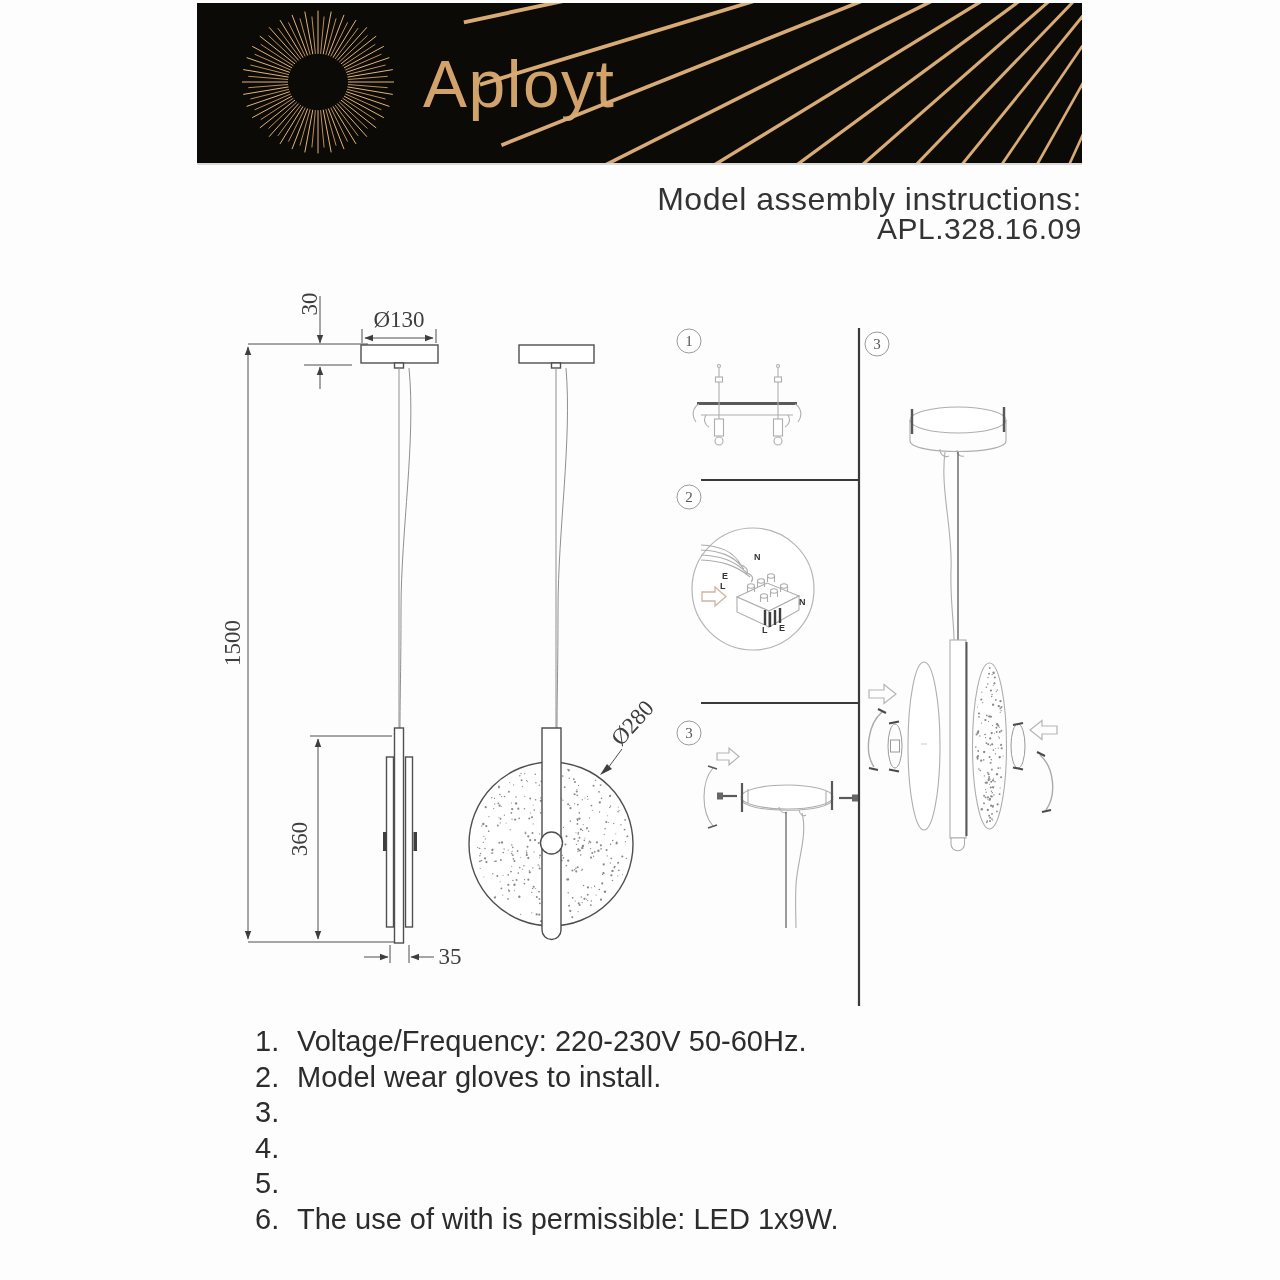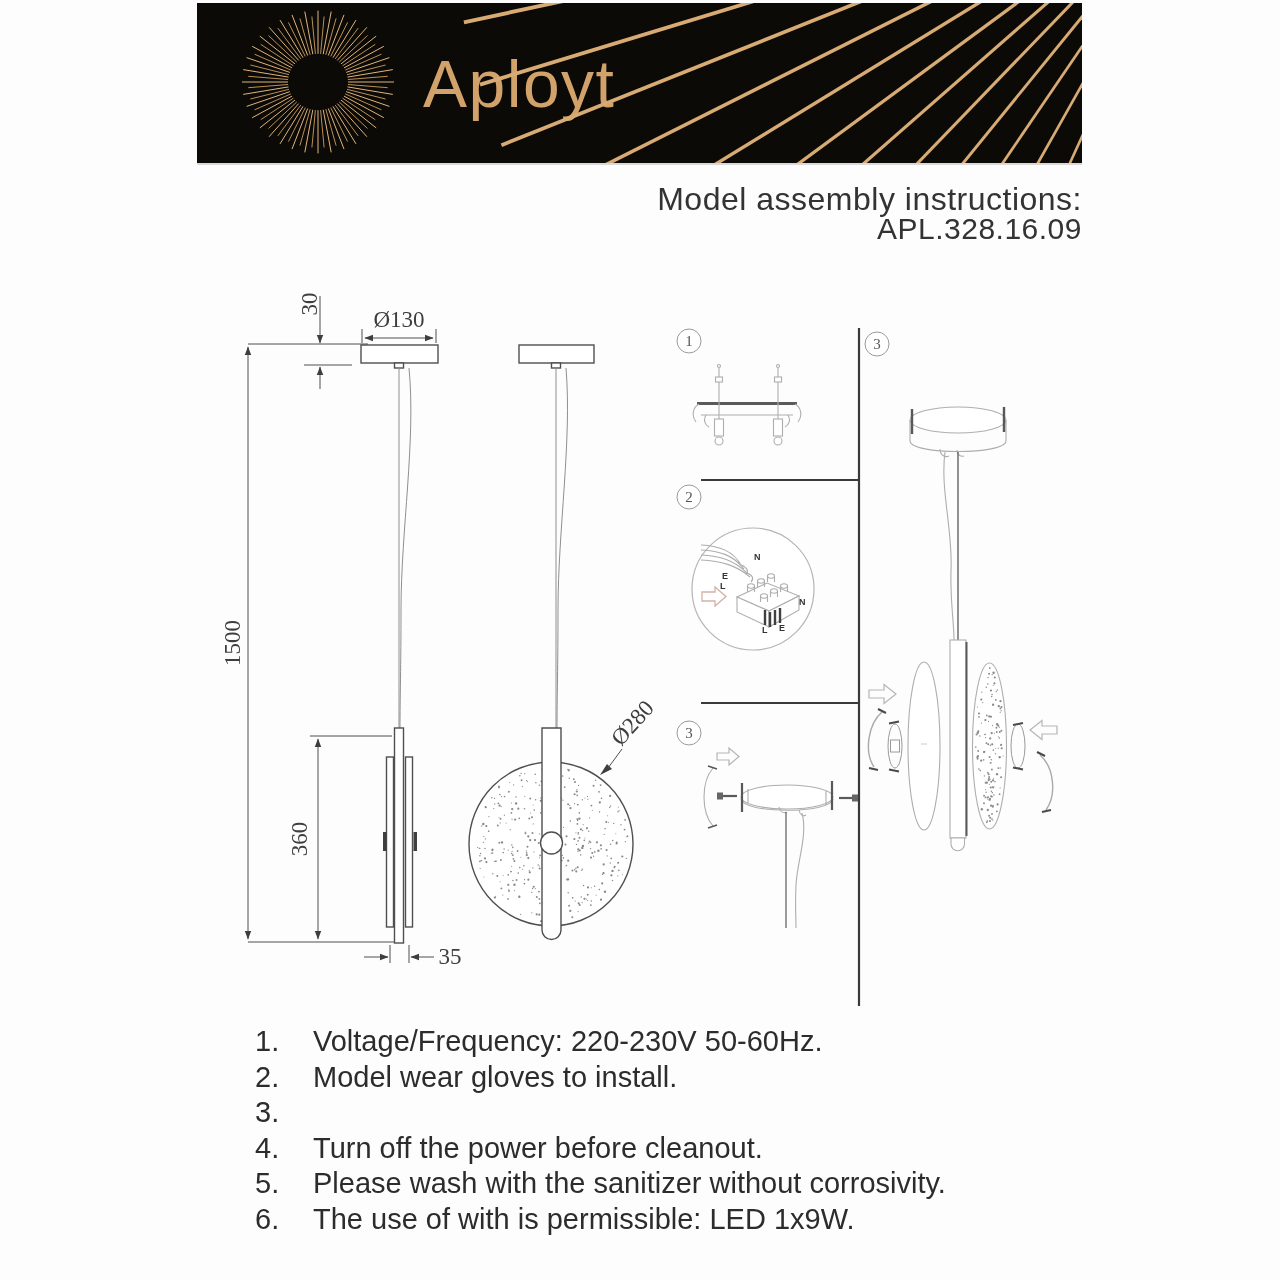--- a/index.html
+++ b/index.html
@@ -18,21 +18,21 @@
   .md{stroke:#8f8f8f;fill:none;stroke-width:1px;}
   .dim{stroke:#4f4f4f;fill:none;stroke-width:1px;}
   .sep{stroke:#3a3a3a;stroke-width:2.2px;}
   .dark2{stroke:#585858;stroke-width:2.2px;fill:none;}
   text.dimt{font:23px "Liberation Serif",serif;fill:#3e3e3e;stroke:none;}
   text.stept{font:15px "Liberation Serif",serif;fill:#555555;stroke:none;}
   text.wlab{font:bold 9px "Liberation Sans",sans-serif;fill:#333333;stroke:none;}
   .instructions{position:absolute;left:197px;top:1024px;width:885px;color:#2c2c2c;}
   .instr-row{display:flex;padding-left:58px;line-height:35.6px;font-size:29px;}
   .instr-num{width:34px;flex:0 0 34px;}
-  .instr-txt{margin-left:24px;white-space:nowrap;}
+  .instr-txt{margin-left:8px;white-space:nowrap;}
 </style>
 </head>
 <body>
 
 <div class="page">
 
   <div class="banner">
     <svg width="885" height="160" viewBox="0 0 885 160">
       <rect x="0" y="0" width="885" height="160" fill="#0c0a07"></rect>
       <g>
@@ -838,25 +838,23 @@
       </div>
       <div class="instr-row">
         <div class="instr-num">2.</div>
         <div class="instr-txt">Model wear gloves to install.</div>
       </div>
       <div class="instr-row">
         <div class="instr-num">3.</div>
       </div>
       <div class="instr-row">
         <div class="instr-num">4.</div>
-        <div class="instr-txt">Turn off the power before cleanout.</div>
       </div>
       <div class="instr-row">
         <div class="instr-num">5.</div>
-        <div class="instr-txt">Please wash with the sanitizer without corrosivity.</div>
       </div>
       <div class="instr-row">
         <div class="instr-num">6.</div>
         <div class="instr-txt">The use of with is permissible: LED 1x9W.</div>
       </div>
     </div>
 
 </div>
 
 </body></html>

